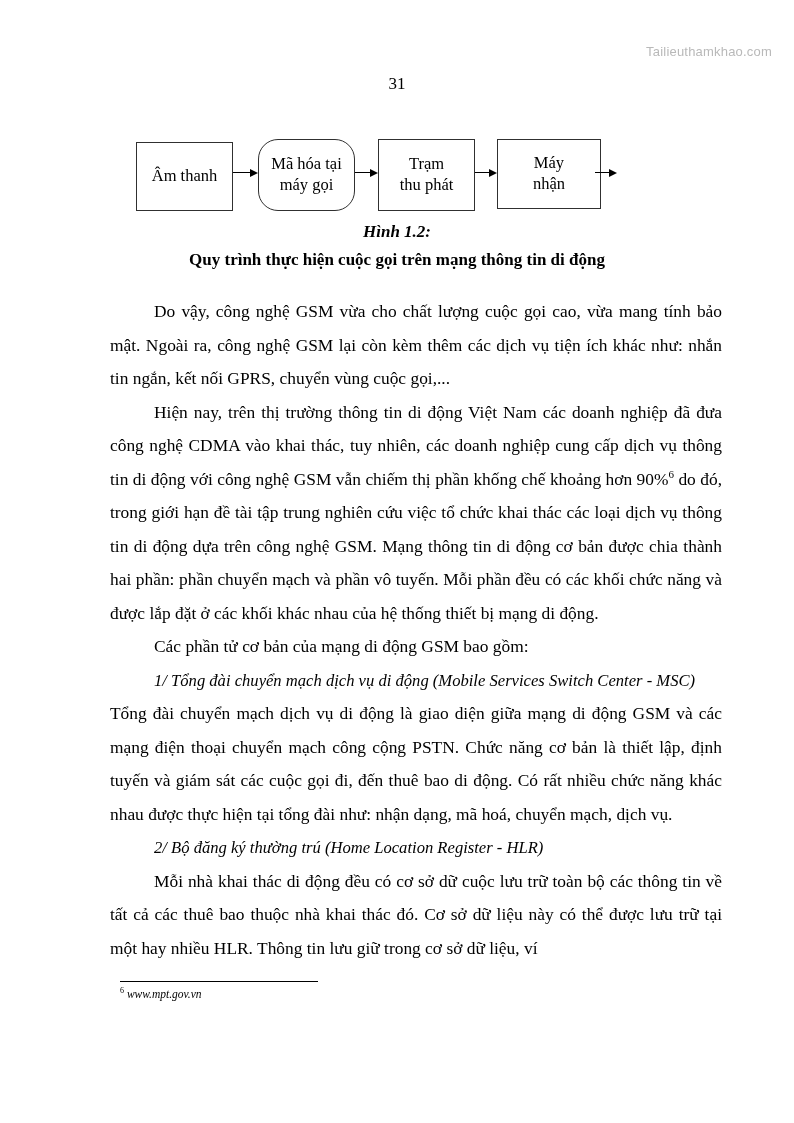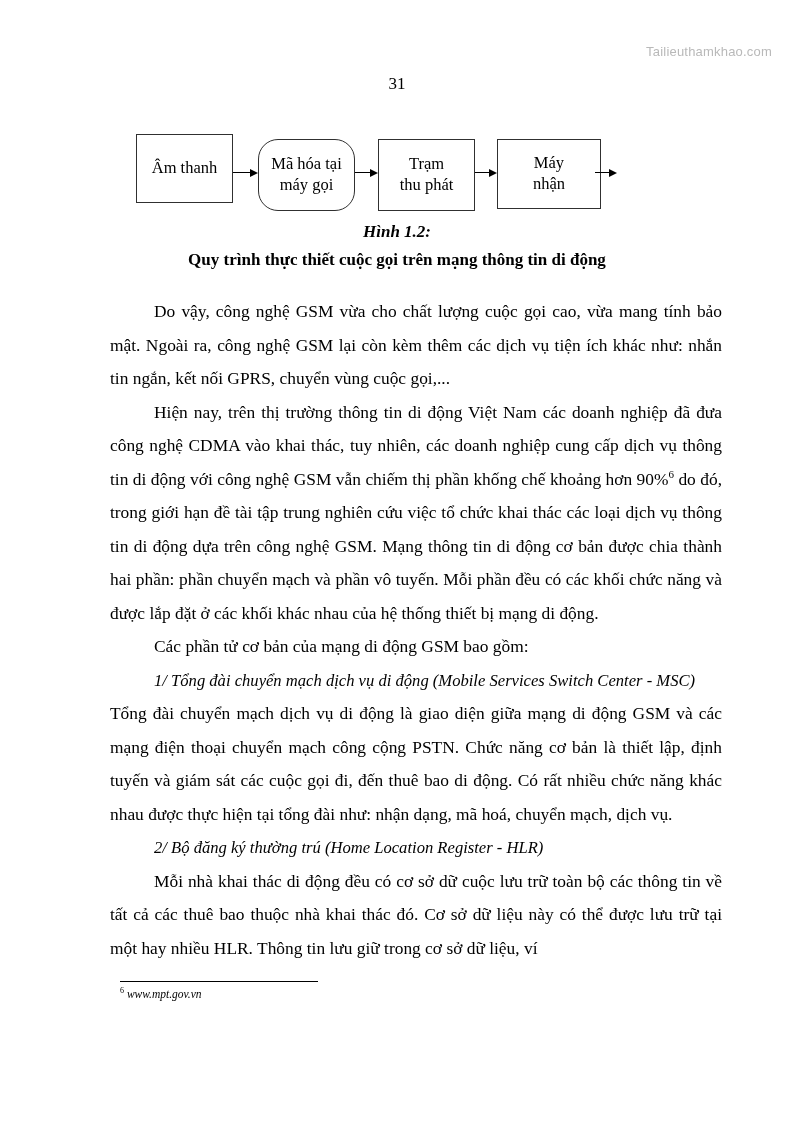--- a/index.html
+++ b/index.html
@@ -156,21 +156,21 @@
   }
 </style>
 </head>
 <body>
 
 <div class="watermark">Tailieuthamkhao.com</div>
 
 <div class="page-number">31</div>
 
 <div class="diagram" id="diagram">
-    <div class="flow-box" style="left: 136px; top: 2px; width: 97px; height: 69px;">
+    <div class="flow-box" style="left: 136px; top: 10px; width: 97px; height: 69px;">
       <span>Âm thanh</span>
     </div>
     <div class="flow-box" style="left: 258px; top: 7px; width: 97px; height: 72px; border-radius: 20px;">
       <span>Mã hóa tại<br>máy gọi</span>
     </div>
     <div class="flow-box" style="left: 378px; top: 7px; width: 97px; height: 72px;">
       <span>Trạm<br>thu phát</span>
     </div>
     <div class="flow-box" style="left: 497px; top: 7px; width: 104px; height: 70px;">
       <span>Máy<br>nhận</span>
@@ -187,21 +187,21 @@
       <div class="shaft"></div>
       <div class="head"></div>
     </div>
     <div class="arrow" style="left: 595px; top: 35px; width: 22px;">
       <div class="shaft"></div>
       <div class="head"></div>
     </div>
   </div>
 
 <div class="caption caption-fig">Hình 1.2:</div>
-<div class="caption caption-title">Quy trình thực thiết cuộc gọi trên mạng thông tin di động</div>
+<div class="caption caption-title">Quy trình thực hiện cuộc gọi trên mạng thông tin di động</div>
 
 <div class="content">
   <p class="body">Do vậy, công nghệ GSM vừa cho chất lượng cuộc gọi cao, vừa mang tính bảo mật. Ngoài ra, công nghệ GSM lại còn kèm thêm các dịch vụ tiện ích khác như: nhắn tin ngắn, kết nối GPRS, chuyển vùng cuộc gọi,...</p>
 
   <p class="body">
     <span>Hiện nay, trên thị trường thông tin di động Việt Nam các doanh nghiệp đã đưa công nghệ CDMA vào khai thác, tuy nhiên, các doanh nghiệp cung cấp dịch vụ thông tin di động với công nghệ GSM vẫn chiếm thị phần khống chế khoảng hơn 90%</span><sup class="fn">6</sup><span> do đó, trong giới hạn đề tài tập trung nghiên cứu việc tổ chức khai thác các loại dịch vụ thông tin di động dựa trên công nghệ GSM. Mạng thông tin di động cơ bản được chia thành hai phần: phần chuyển mạch và phần vô tuyến. Mỗi phần đều có các khối chức năng và được lắp đặt ở các khối khác nhau của hệ thống thiết bị mạng di động.</span>
   </p>
 
   <p class="body">Các phần tử cơ bản của mạng di động GSM bao gồm:</p>
 

